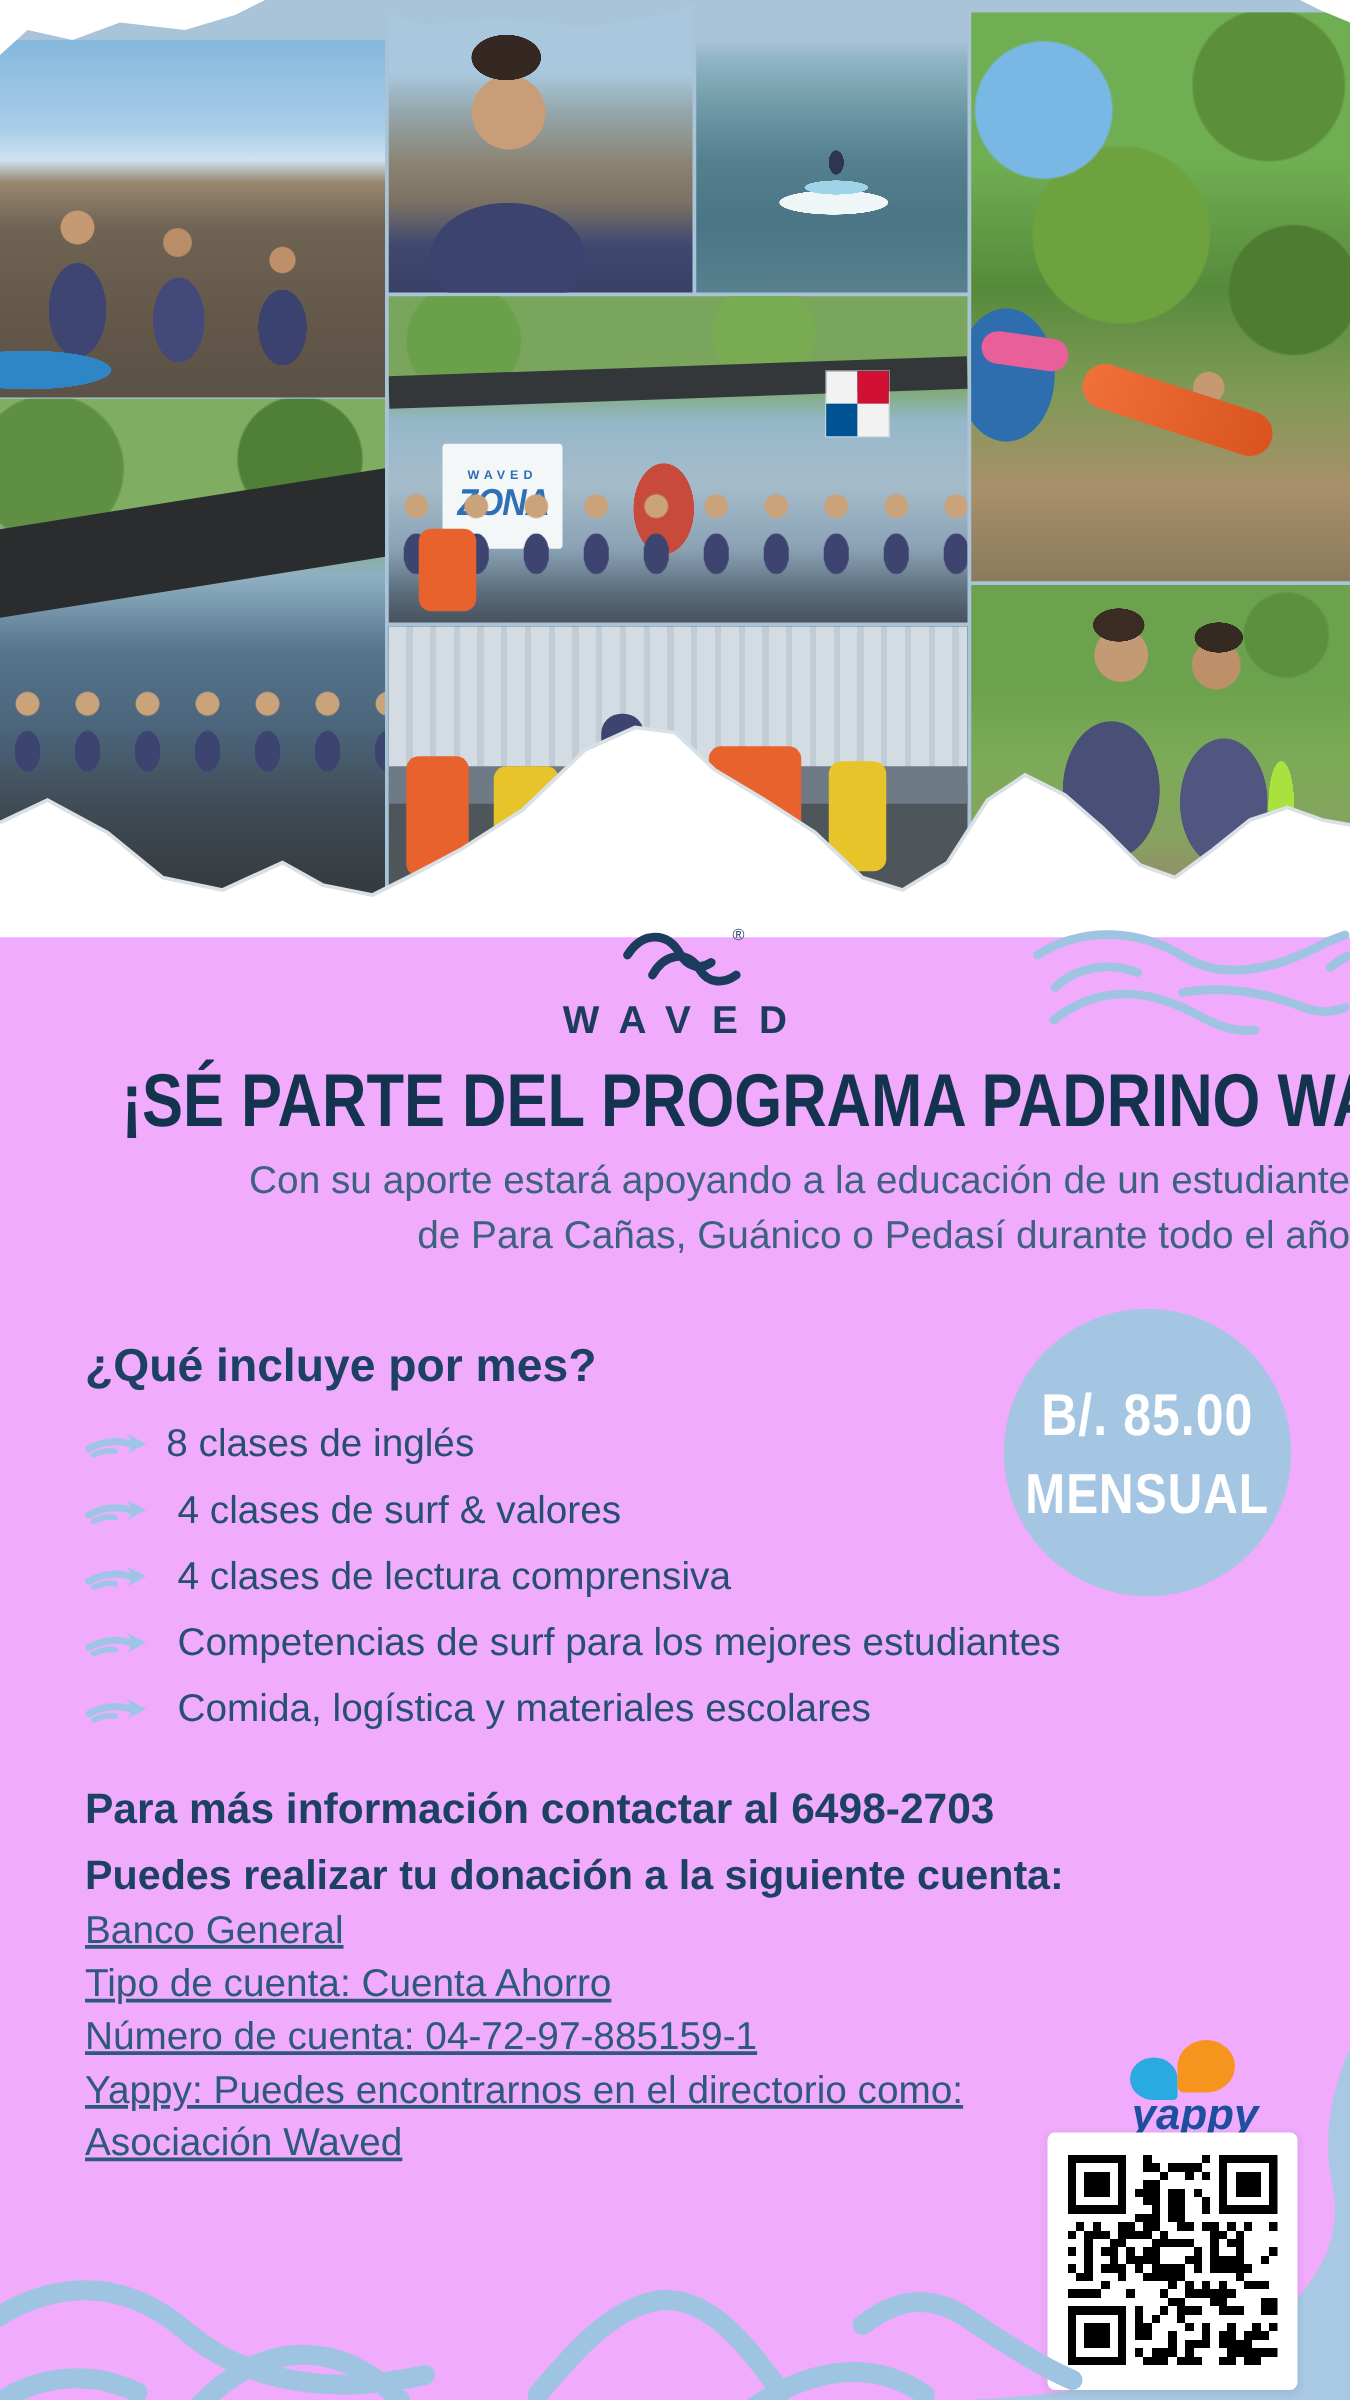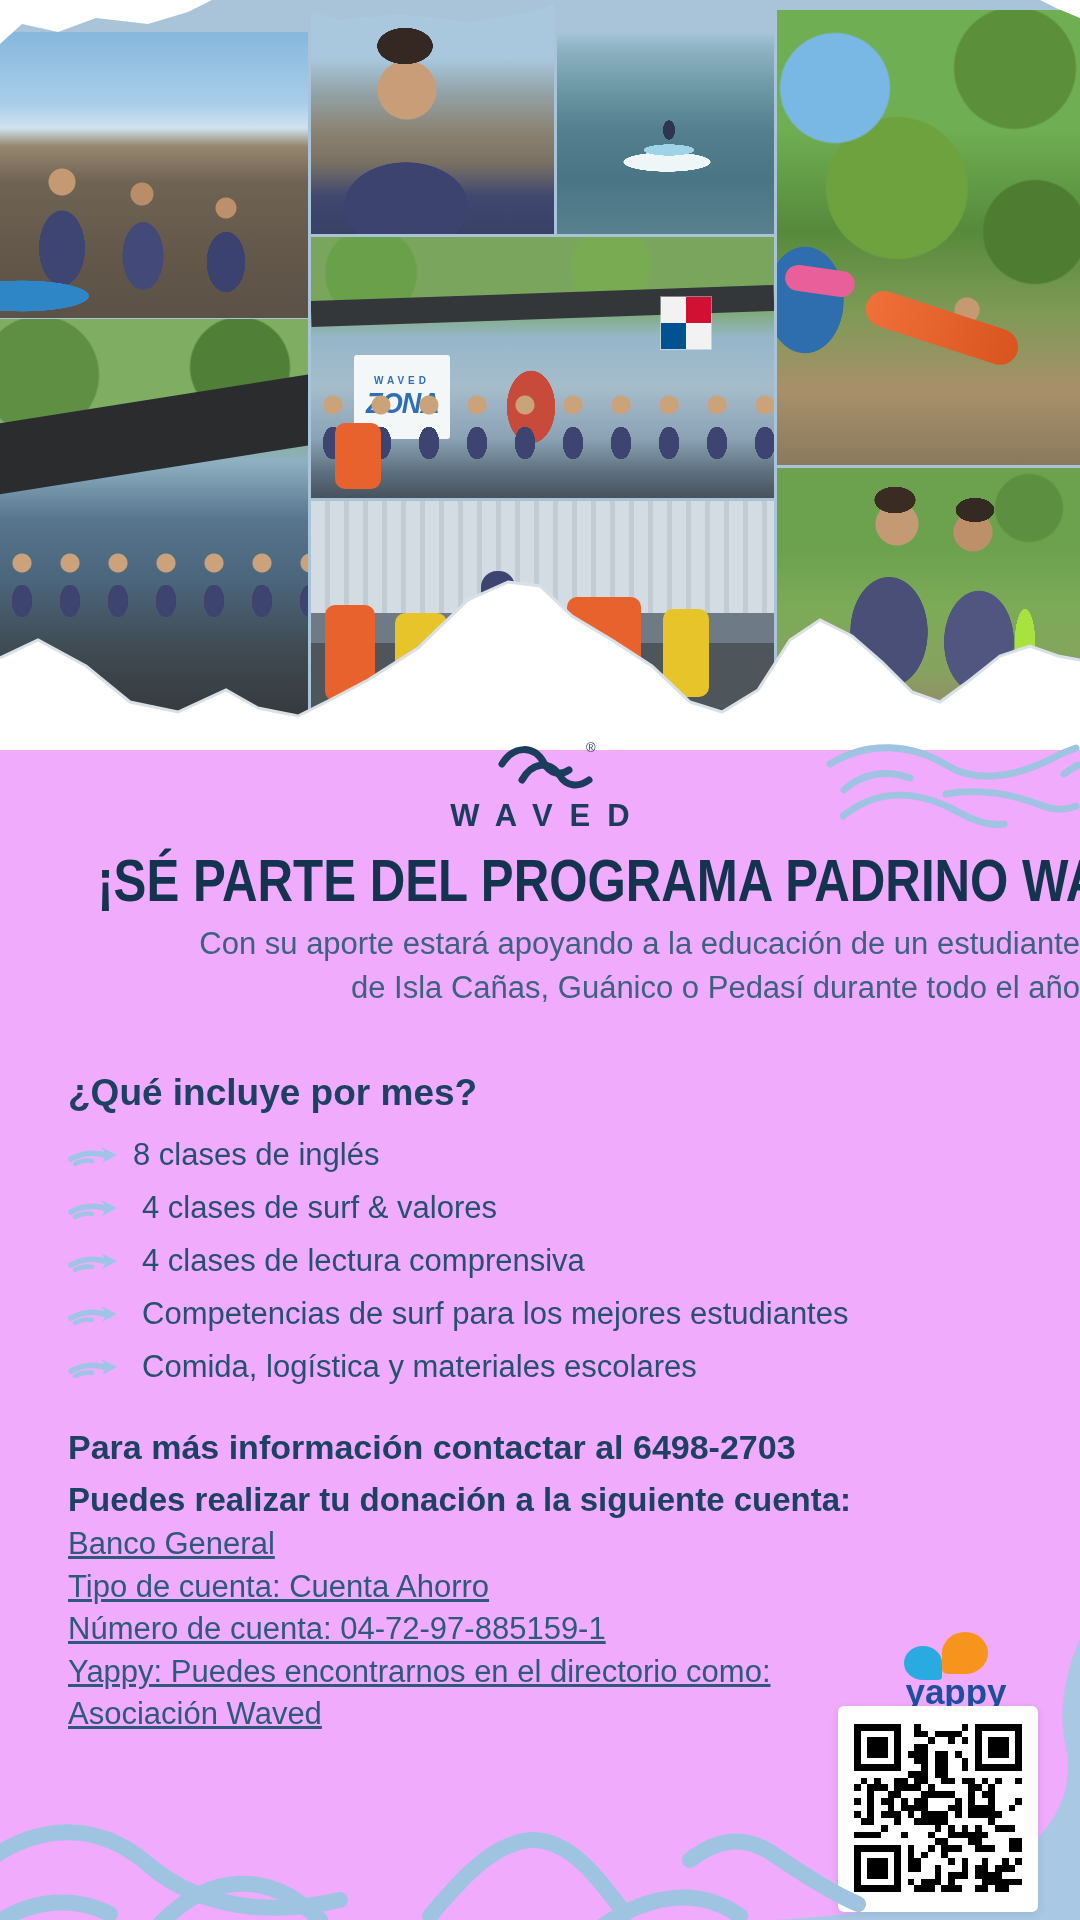--- a/index.html
+++ b/index.html
@@ -110,21 +110,21 @@
   .price .amount{font-size:47px;font-weight:800;transform:scaleX(.85);letter-spacing:1px;white-space:nowrap;}
   .price .period{font-size:45px;font-weight:800;transform:scaleX(.85);letter-spacing:1px;}
   
   .contact-line{position:absolute;left:68px;top:1428px;font-size:34px;font-weight:700;color:#1d4163;}
   .don-heading{position:absolute;left:68px;top:1481px;font-size:33px;font-weight:700;color:#1d4163;}
   .don-line{position:absolute;left:68px;font-size:31px;color:#2d5a7a;text-decoration:underline;}
   
   .yappy{position:absolute;left:876px;top:1628px;width:160px;height:80px;}
   .bub-cyan{position:absolute;left:28px;top:18px;width:38px;height:34px;background:#29abe2;border-radius:50% 50% 10% 50%;}
   .bub-orange{position:absolute;left:66px;top:4px;width:46px;height:42px;background:#f7941e;border-radius:50% 50% 50% 12%;}
-  .yappy-word{position:absolute;left:0;top:44px;width:160px;text-align:center;font-size:35px;font-weight:800;color:#1d4f9e;}
+  .yappy-word{position:absolute;left:0;top:44px;width:160px;text-align:center;font-size:35px;font-weight:800;color:#1d4f9e;font-style:italic;}
   .qr-card{position:absolute;left:838px;top:1706px;width:200px;height:206px;background:#ffffff;border-radius:6px;
     box-shadow:0 2px 8px rgba(30,60,90,.12);}
   .qr-card svg{position:absolute;left:16px;top:18px;width:168px;height:168px;shape-rendering:crispEdges;}
   
   .bottom-waves{position:absolute;left:0;top:1808px;width:900px;height:112px;pointer-events:none;}
   .corner-shape{position:absolute;left:0;top:1600px;width:1080px;height:320px;pointer-events:none;}
 </style>
 </head>
 <body>
 
@@ -197,21 +197,21 @@
       <path d="M26 62 C 45 44, 70 42, 92 50"></path>
       <path d="M25 88 C 60 60, 100 62, 140 84 C 160 95, 175 98, 186 96"></path>
       <path d="M128 66 C 160 60, 195 66, 225 78 C 238 83, 248 82, 258 78"></path>
       <path d="M246 46 C 251 42, 256 39, 260 37"></path>
     </g>
   </svg>
 
   <div class="title">¡SÉ PARTE DEL PROGRAMA PADRINO WAVED!</div>
   <div class="subtitle">
     <div>Con su aporte estará apoyando a la educación de un estudiante</div>
-    <div>de Isla Cañas, Guánico o Pedasí durante todo el año</div>
+    <div>de Para Cañas, Guánico o Pedasí durante todo el año</div>
   </div>
 
   <div class="inc-heading">¿Qué incluye por mes?</div>
 
   <div class="inc-item" style="top:1135px;gap:13px;">
     <svg class="arrow" viewBox="0 0 52 28">
       <path d="M3 18 C 14 12, 26 11, 36 14" fill="none" stroke="#9ec5e6" stroke-width="5.5" stroke-linecap="round"></path>
       <path d="M7 23 C 13 20, 19 19, 24 20" fill="none" stroke="#9ec5e6" stroke-width="4.5" stroke-linecap="round"></path>
       <path d="M33 6 L49 14 L34 22 C 38 17, 38 11, 33 6 Z" fill="#9ec5e6"></path>
     </svg>
@@ -243,20 +243,24 @@
   </div>
   <div class="inc-item" style="top:1347px;">
     <svg class="arrow" viewBox="0 0 52 28">
       <path d="M3 18 C 14 12, 26 11, 36 14" fill="none" stroke="#9ec5e6" stroke-width="5.5" stroke-linecap="round"></path>
       <path d="M7 23 C 13 20, 19 19, 24 20" fill="none" stroke="#9ec5e6" stroke-width="4.5" stroke-linecap="round"></path>
       <path d="M33 6 L49 14 L34 22 C 38 17, 38 11, 33 6 Z" fill="#9ec5e6"></path>
     </svg>
     <span class="txt">Comida, logística y materiales escolares</span>
   </div>
 
+  <div class="price">
+    <div class="amount">B/. 85.00</div>
+    <div class="period">MENSUAL</div>
+  </div>
 
   <div class="contact-line">Para más información contactar al 6498-2703</div>
   <div class="don-heading">Puedes realizar tu donación a la siguiente cuenta:</div>
   <div class="don-line" style="top:1526px;">Banco General</div>
   <div class="don-line" style="top:1569px;">Tipo de cuenta: Cuenta Ahorro</div>
   <div class="don-line" style="top:1611px;">Número de cuenta: 04-72-97-885159-1</div>
   <div class="don-line" style="top:1654px;">Yappy: Puedes encontrarnos en el directorio como:</div>
   <div class="don-line" style="top:1696px;">Asociación Waved</div>
 
   <svg class="corner-shape" viewBox="0 0 1080 320">

